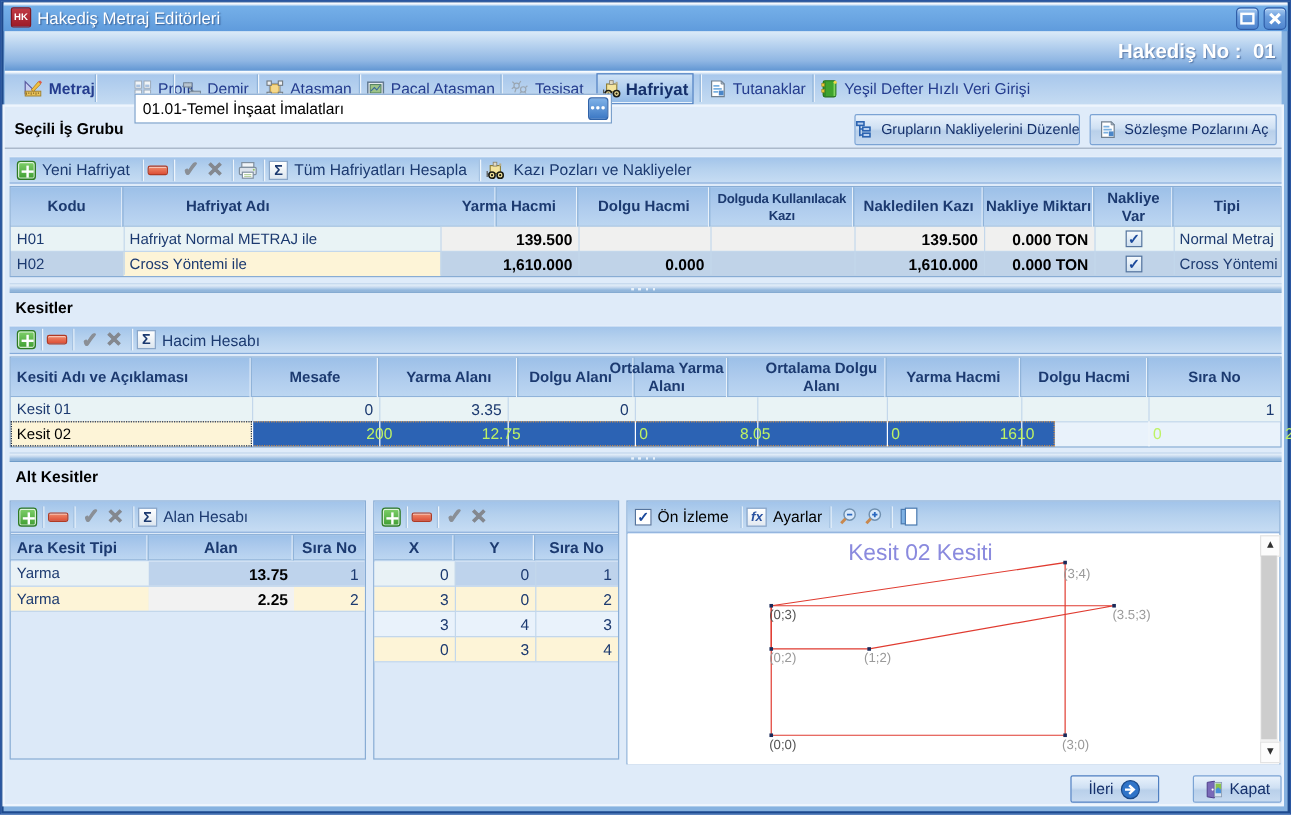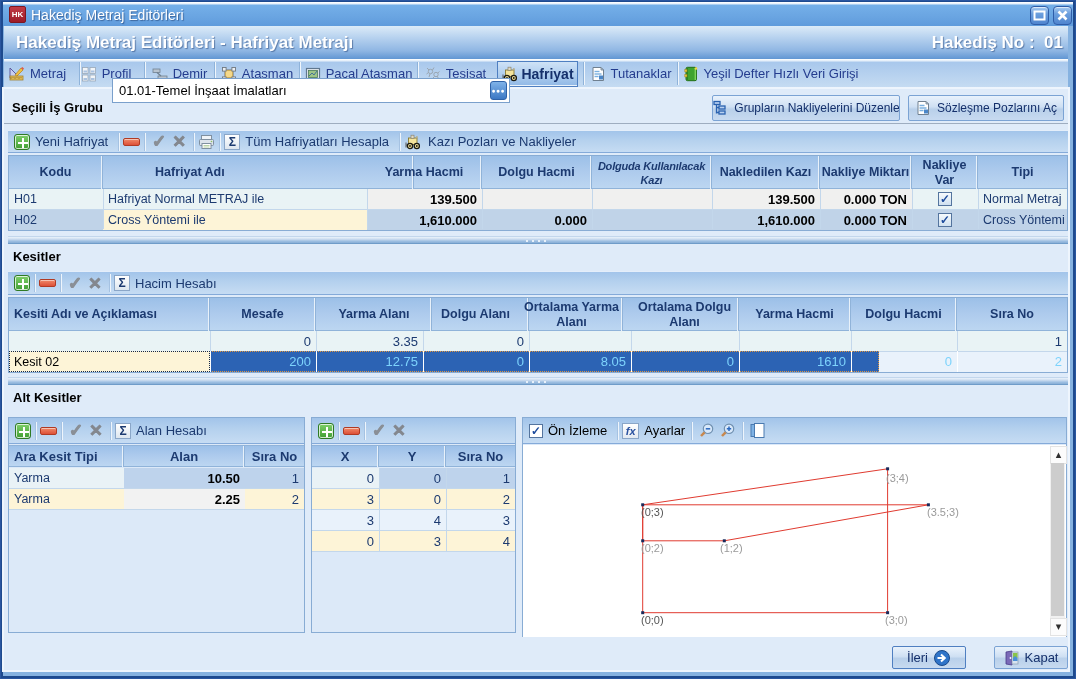--- a/index.html
+++ b/index.html
@@ -50,21 +50,21 @@
 .xic { color:#84888f; font-size:16px; font-weight:bold; width:20px; text-align:center; -webkit-text-stroke:0.8px #84888f; }
 .sigmaic { width:16px; height:16px; background:linear-gradient(#fff,#dde6ef); border:1px solid #8aa6c8; color:#1c3a70; font-size:12px; font-weight:bold; text-align:center; line-height:14px; display:inline-block; }
 .printic { width:17px; height:16px; position:relative; display:inline-block; }
 .truckic { width:19px; height:16px; position:relative; display:inline-block; }
 .splitter { position:absolute; height:8px; background:linear-gradient(#eaf3fb 0%,#cdddf0 35%,#9dbfe2 70%,#88aed6 100%); border-top:1px solid #c2d6ec; border-bottom:1px solid #6f9cc9; }
 .splitter::after { content:""; position:absolute; left:50%; top:3px; width:24px; height:2px; margin-left:-12px; background:repeating-linear-gradient(90deg,#e8f1fa 0 2px,transparent 2px 6px); }
 
 .panel { position:absolute; border:1px solid #88acd4; background:#dce9f8; }
 .gvl { position:absolute; top:33px; bottom:1px; width:1px; background:#c3d7eb; }
 .cell.num.nb { font-weight:normal; color:#1c3a70; }
-.cell.num.nb.sel { color:#7dd3fc; }
+.cell.num.nb.sel { color:#bef264;margin-left:16px; }
 .gh2 { position:absolute; top:0; height:21px; color:#1c3a70; font-weight:bold; font-size:13px; display:flex; align-items:center; justify-content:center; border-right:1px solid #90b3d9; box-shadow:inset -1px 0 0 #e8f1fa; }
 .phead { position:absolute; left:0; right:0; background:linear-gradient(#9cc0e8 0%,#aecbed 50%,#bcd6f1 100%); border-bottom:1px solid #90b3d9; border-top:1px solid #90b3d9; }
 .fxic { width:17px; height:16px; background:linear-gradient(#fff,#e2e9f1); border:1px solid #8aa6c8; color:#2a52a0; font-size:11px; font-style:italic; font-weight:bold; text-align:center; line-height:14px; display:inline-block; }
 .zoomic { display:inline-block; width:17px; height:17px; margin:0 2px; }
 .vscroll { background:#f1f1f1; }
 .vscroll::before { content:"\25B4"; position:absolute; top:0; left:0; width:15px; height:16px; background:#fcfcfc; border:1px solid #e3e3e3; color:#303030; font-size:11px; text-align:center; line-height:14px; }
 .vscroll::after { content:"\25BE"; position:absolute; bottom:0; left:0; width:15px; height:16px; background:#fcfcfc; border:1px solid #e3e3e3; color:#303030; font-size:11px; text-align:center; line-height:14px; }
 .vthumb { position:absolute; left:1px; width:13px; background:#cdcdcd; }
 .cbx { width:14px; height:14px; background:linear-gradient(#f6fafd,#cfe0f0); border:1px solid #54749e; display:inline-flex; align-items:center; justify-content:center; }
 .cbx::after { content:"\2713"; color:#1c4a9c; font-size:12px; font-weight:bold; }
@@ -80,35 +80,34 @@
         <rect x="3.5" y="4.5" width="10" height="8" fill="none" stroke="#fff" stroke-width="2"></rect>
       </svg>
   </div>
   <div class="wbtn" style="left:1050px;">
     <svg width="17" height="17" viewBox="0 0 17 17">
         <path d="M4.5 4.5 L12.5 12.5 M12.5 4.5 L4.5 12.5" stroke="#fff" stroke-width="2.6"></path>
       </svg>
   </div>
 </div>
 <div id="hdr2">
-  <div class="t1">Hakediş Metraj Editörleri - Hafriyat Metrajı</div>
   <div class="t2">Hakediş No :&nbsp; 01</div>
 </div>
 <div id="tabbar">
-  <div class="tab" style="left:5px;width:70px;justify-content:flex-start;">
+  <div class="tab" style="left:5px;width:70px;justify-content:flex-end;font-weight:bold;">
     <span class="tabico"><svg width="16" height="16" viewBox="0 0 16 16">
           <path d="M1 2 L1 12 L11 12 Z" fill="#c8cef0" stroke="#5a5aa0" stroke-width="1"></path>
           <rect x="1" y="10" width="13" height="4" fill="#e8c25a" stroke="#a08030" stroke-width="0.8"></rect>
           <path d="M2 11 v2 M4 11 v1.3 M6 11 v2 M8 11 v1.3 M10 11 v2 M12 11 v1.3" stroke="#7a5c1e" stroke-width="0.7"></path>
           <path d="M6 9 L12 2 L14 4 L8 10 Z" fill="#f0c040" stroke="#b08020" stroke-width="0.7"></path>
           <path d="M12 2 L14 4 L15 2.6 L13.4 1 Z" fill="#e05a4a"></path>
         </svg></span>Metraj
   </div>
   <div class="tabsep" style="left:75px;"></div>
-  <div class="tab" style="left:64px;width:76px;justify-content:center;">
+  <div class="tab" style="left:94px;width:76px;justify-content:center;">
     <span class="tabico"><svg width="16" height="16" viewBox="0 0 16 16">
           <g stroke="#9aa8b8" stroke-width="0.8" fill="#f2f5f8">
             <rect x="1.5" y="1.5" width="5.5" height="6"></rect>
             <rect x="9" y="1.5" width="5.5" height="6"></rect>
             <rect x="1.5" y="9" width="5.5" height="6"></rect>
             <rect x="9" y="9" width="5.5" height="6"></rect>
           </g>
           <g fill="#aac2e0">
             <rect x="2.5" y="4.5" width="3.5" height="2"></rect>
             <rect x="10" y="4.5" width="3.5" height="2"></rect>
@@ -258,21 +257,21 @@
     <span class="ttext">Kazı Pozları ve Nakliyeler</span>
 </div>
 
 <div class="grid" style="left:8px;top:155px;width:1060px;height:76px;">
   <div class="ghead" style="height:33px;border-bottom:1px solid #90b3d9;">
     <div class="gh" style="left:0;width:94px;height:33px;">Kodu</div>
     <div class="gh left" style="left:94px;width:264px;height:33px;margin-left:47px;">Hafriyat Adı</div>
     <div class="gh" style="left:358px;width:115px;height:33px;">Yarma Hacmi</div>
     <div class="gh" style="left:473px;width:110px;height:33px;">Dolgu Hacmi</div>
     <div class="gh" style="left:583px;width:120px;height:33px;line-height:14px;font-size:11px;letter-spacing:-0.2px;">
-        <div style="text-align:center;font-style:italic;"><span style="white-space:nowrap">Dolguda Kullanılacak</span><br>Kazı</div>
+        <div style="text-align:center;"><span style="white-space:nowrap">Dolguda Kullanılacak</span><br>Kazı</div>
       </div>
     <div class="gh" style="left:703px;width:108px;height:33px;">Nakledilen Kazı</div>
     <div class="gh" style="left:811px;width:92px;height:33px;">Nakliye Miktarı</div>
     <div class="gh" style="left:903px;width:66px;height:33px;line-height:15px;align-items:center;">
         <div style="text-align:center;">Nakliye<br>Var</div>
       </div>
     <div class="gh" style="left:969px;width:89px;height:33px;box-shadow:none;border-right:none;">Tipi</div>
   </div>
 
   <div class="abs" style="left:0;top:33px;width:1058px;height:20px;background:#e9f3f5;">
@@ -326,32 +325,33 @@
     <span class="tsep"></span>
   <span class="sigmaic">Σ</span>
     <span class="ttext">Hacim Hesabı</span>
 </div>
 <div class="grid" style="left:8px;top:297px;width:1060px;height:76px;">
   <div class="ghead" style="height:33px;border-bottom:1px solid #90b3d9;">
     <div class="gh left" style="left:0;width:201px;height:33px;">Kesiti Adı ve Açıklaması</div>
     <div class="gh" style="left:201px;width:106px;height:33px;">Mesafe</div>
     <div class="gh" style="left:296px;width:115px;height:33px;margin-left:12px;">Yarma Alanı</div>
     <div class="gh" style="left:414px;width:106px;height:33px;">Dolgu Alanı</div>
-    <div class="gh" style="left:512px;width:102px;height:33px;line-height:15px;">
+    <div class="gh" style="left:496px;width:102px;height:33px;line-height:15px;">
         <div style="text-align:center;">Ortalama Yarma<br>Alanı</div>
       </div>
     <div class="gh" style="left:622px;width:108px;height:33px;line-height:15px;">
         <div style="text-align:center;">Ortalama Dolgu<br>Alanı</div>
       </div>
     <div class="gh" style="left:730px;width:112px;height:33px;">Yarma Hacmi</div>
     <div class="gh" style="left:842px;width:106px;height:33px;">Dolgu Hacmi</div>
     <div class="gh" style="left:948px;width:110px;height:33px;box-shadow:none;border-right:none;">Sıra No</div>
   </div>
 
   <div class="abs" style="left:0;top:33px;width:1058px;height:20px;background:#e9f3f5;">
+    <div class="cell txt" style="left:0;width:201px;height:20px;">Kesit 01</div>
     <div class="cell num nb" style="left:201px;width:106px;height:20px;">0</div>
     <div class="cell num nb" style="left:307px;width:107px;height:20px;">3.35</div>
     <div class="cell num nb" style="left:414px;width:106px;height:20px;">0</div>
     <div class="cell num nb" style="left:948px;width:110px;height:20px;">1</div>
   </div>
   <div class="rowline" style="top:53px;"></div>
 
   <div class="abs" style="left:0;top:53px;width:870px;height:21px;background:#2c63b4;outline:1px dotted #e09540;outline-offset:-1px;z-index:5;text-decoration:underline;">
     <div class="cell txt" style="left:0;width:201px;height:21px;background:#fdf4d7;color:#000;outline:1px dotted #15284a;outline-offset:-1px;">Kesit 02</div>
     <div class="abs" style="left:201px;top:0;width:1px;height:21px;background:#fff;"></div>
@@ -398,21 +398,21 @@
     <span class="sigmaic">Σ</span>
       <span class="ttext">Alan Hesabı</span>
   </div>
   <div class="phead" style="top:27px;height:22px;">
     <div class="gh2" style="left:0;width:115px;justify-content:flex-start;padding-left:5px;">Ara Kesit Tipi</div>
     <div class="gh2" style="left:115px;width:121px;">Alan</div>
     <div class="gh2" style="left:236px;width:59px;border-right:none;box-shadow:none;">Sıra No</div>
   </div>
   <div class="abs" style="left:0;top:50px;width:295px;height:20px;">
     <div class="cell txt" style="left:0;width:115px;height:20px;background:#e9f2f6;">Yarma</div>
-    <div class="cell num" style="left:115px;width:121px;height:20px;background:#bed3ec;">10.50</div>
+    <div class="cell num" style="left:115px;width:121px;height:20px;background:#bed3ec;">13.75</div>
     <div class="cell num nb" style="left:236px;width:59px;height:20px;background:#bed3ec;">1</div>
   </div>
   <div class="abs" style="left:0;top:71px;width:295px;height:20px;">
     <div class="cell txt" style="left:0;width:115px;height:20px;background:#fdf4d7;">Yarma</div>
     <div class="cell num" style="left:115px;width:121px;height:20px;background:#f2f2f2;">2.25</div>
     <div class="cell num nb" style="left:236px;width:59px;height:20px;background:#fdf4d7;">2</div>
   </div>
   <div class="rowline" style="top:70px;left:0;right:0;"></div>
   <div class="rowline" style="top:91px;left:0;right:0;"></div>
 </div>
@@ -479,20 +479,21 @@
           <path d="M6.6 10.3 L3 14" stroke="#c8884e" stroke-width="2.5"></path>
           <path d="M7.8 6.8 h4.4 M10 4.6 v4.4" stroke="#2a68c0" stroke-width="1.5"></path>
         </svg></span>
     <span class="tsep"></span>
     <span class="zoomic"><svg width="17" height="17" viewBox="0 0 17 17">
           <rect x="2" y="2.5" width="6" height="12" fill="#7fb2e4" stroke="#4a7ab0" stroke-width="1"></rect>
           <rect x="5.5" y="1.5" width="9.5" height="14" fill="#fff" stroke="#4a7ab0" stroke-width="1"></rect>
         </svg></span>
   </div>
   <div class="abs" style="left:0;top:27px;width:543px;height:192px;background:#fff;">
+    <div class="abs" style="left:119px;top:6px;width:250px;font-size:19px;color:#8a8ade;text-align:center;">Kesit 02 Kesiti</div>
     <svg class="abs" style="left:0;top:0;" width="543" height="192">
       <g stroke="#e03b30" stroke-width="1" fill="none">
         <path d="M119.7 59.8 L364.6 23.8 L364.6 167.7 L119.7 167.7 Z"></path>
         <path d="M119.7 95.8 L201.3 95.8 L405.4 59.8 L119.7 59.8 Z"></path>
       </g>
       <g fill="#1a2a5a">
         <rect x="118.2" y="58.3" width="3" height="3"></rect>
           <rect x="363.1" y="22.3" width="3" height="3"></rect>
         <rect x="363.1" y="166.2" width="3" height="3"></rect>
           <rect x="118.2" y="166.2" width="3" height="3"></rect>

